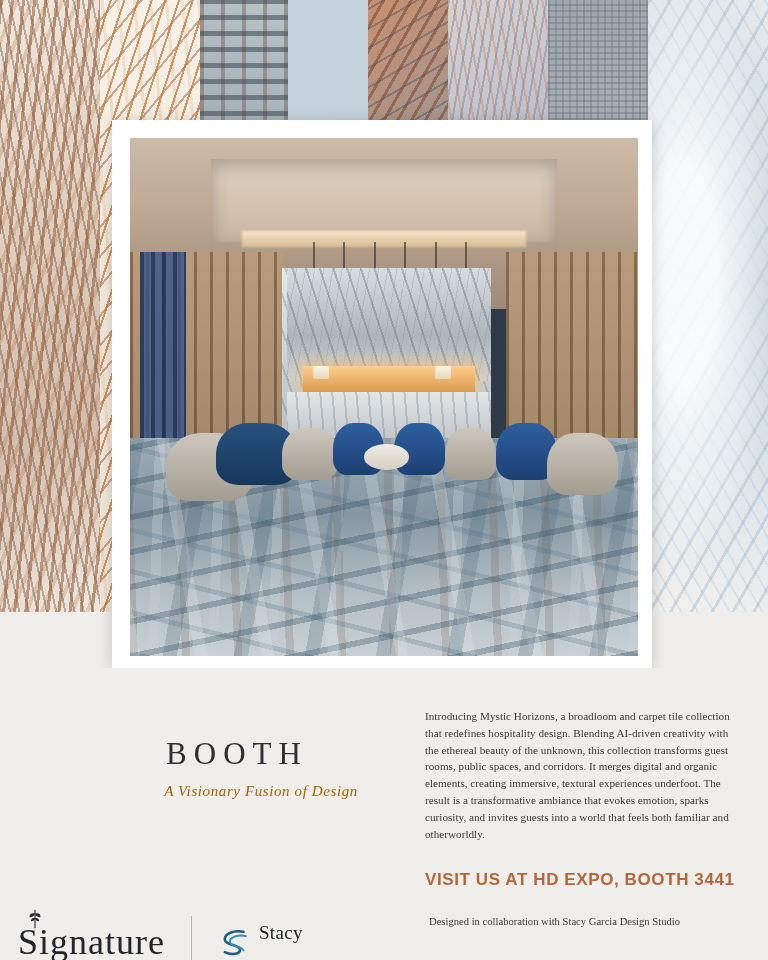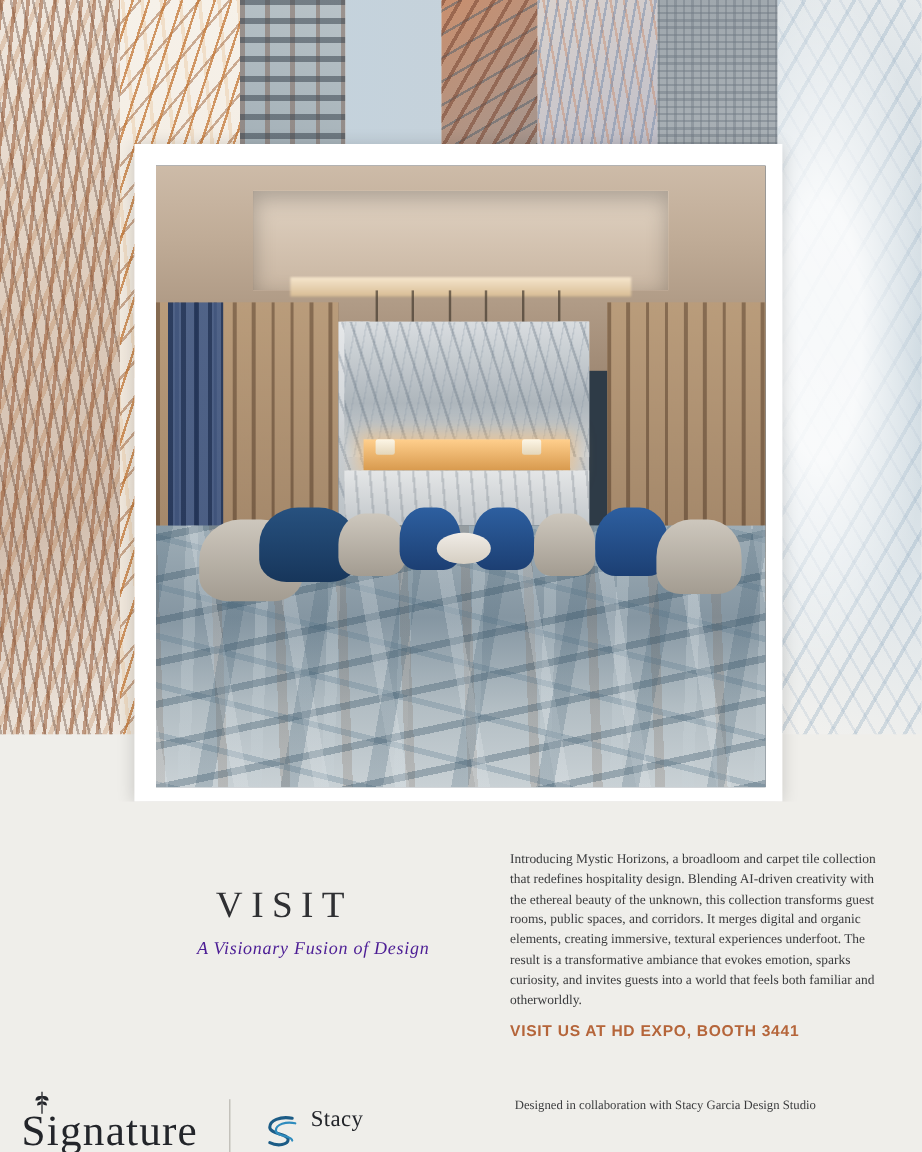--- a/index.html
+++ b/index.html
@@ -239,40 +239,40 @@
     letter-spacing:7px;
     color:#2f3033;
     line-height:1.15;
     padding-left:54px;
   }
   .subtitle {
     margin-top:12px;
     font-family:"Liberation Serif", serif;
     font-style:italic;
     font-size:15px;
-    color:#4c1d95;
+    color:#a16207;
     letter-spacing:.6px;
     padding-left:48px;
   }
 
   .copy {
     position:absolute;
     left:425px; top:40px;
     width:305px;
     font-family:"Liberation Serif", serif;
     font-size:11.2px;
     line-height:1.5;
     color:#3a3b3d;
     text-align:left;
   }
   .cta {
     position:absolute;
-    left:425px; top:183px;
+    left:425px; top:202px;
     font-family:"Liberation Sans", sans-serif;
-    font-size:13px;
+    font-size:17px;
     font-weight:bold;
     letter-spacing:.6px;
     color:#b5653a;
   }
   .credit {
     position:absolute;
     left:429px; top:248px;
     font-family:"Liberation Serif", serif;
     font-size:10.6px;
     color:#3a3b3d;
@@ -378,21 +378,21 @@
     <div class="chair grey" style="left:62%; top:56%; width:10%; height:10%;"></div>
     <div class="chair blue" style="left:72%; top:55%; width:12%; height:11%;"></div>
     <div class="chair grey" style="left:82%; top:57%; width:14%; height:12%;"></div>
     <div class="table-top" style="left:46%; top:59%; width:9%; height:5%;"></div>
   </div>
 </div>
 
 <div class="bottom">
 
   <div class="title-block">
-    <div class="title-line1">VISIT</div>
+    <div class="title-line1">BOOTH</div>
     <div class="subtitle">A Visionary Fusion of Design</div>
   </div>
 
   <div class="copy">Introducing Mystic Horizons, a broadloom and  carpet tile collection that redefines hospitality design. Blending AI-driven creativity with the ethereal beauty of the unknown, this collection transforms guest rooms, public spaces, and corridors. It merges digital and organic elements, creating immersive, textural experiences underfoot. The result is a transformative ambiance that evokes emotion, sparks curiosity, and invites guests into a world that feels both familiar and otherworldly.</div>
 
   <div class="cta">VISIT US AT HD EXPO, BOOTH 3441</div>
 
   <div class="credit">Designed in collaboration with Stacy Garcia Design Studio</div>
 
   <div class="logos">

